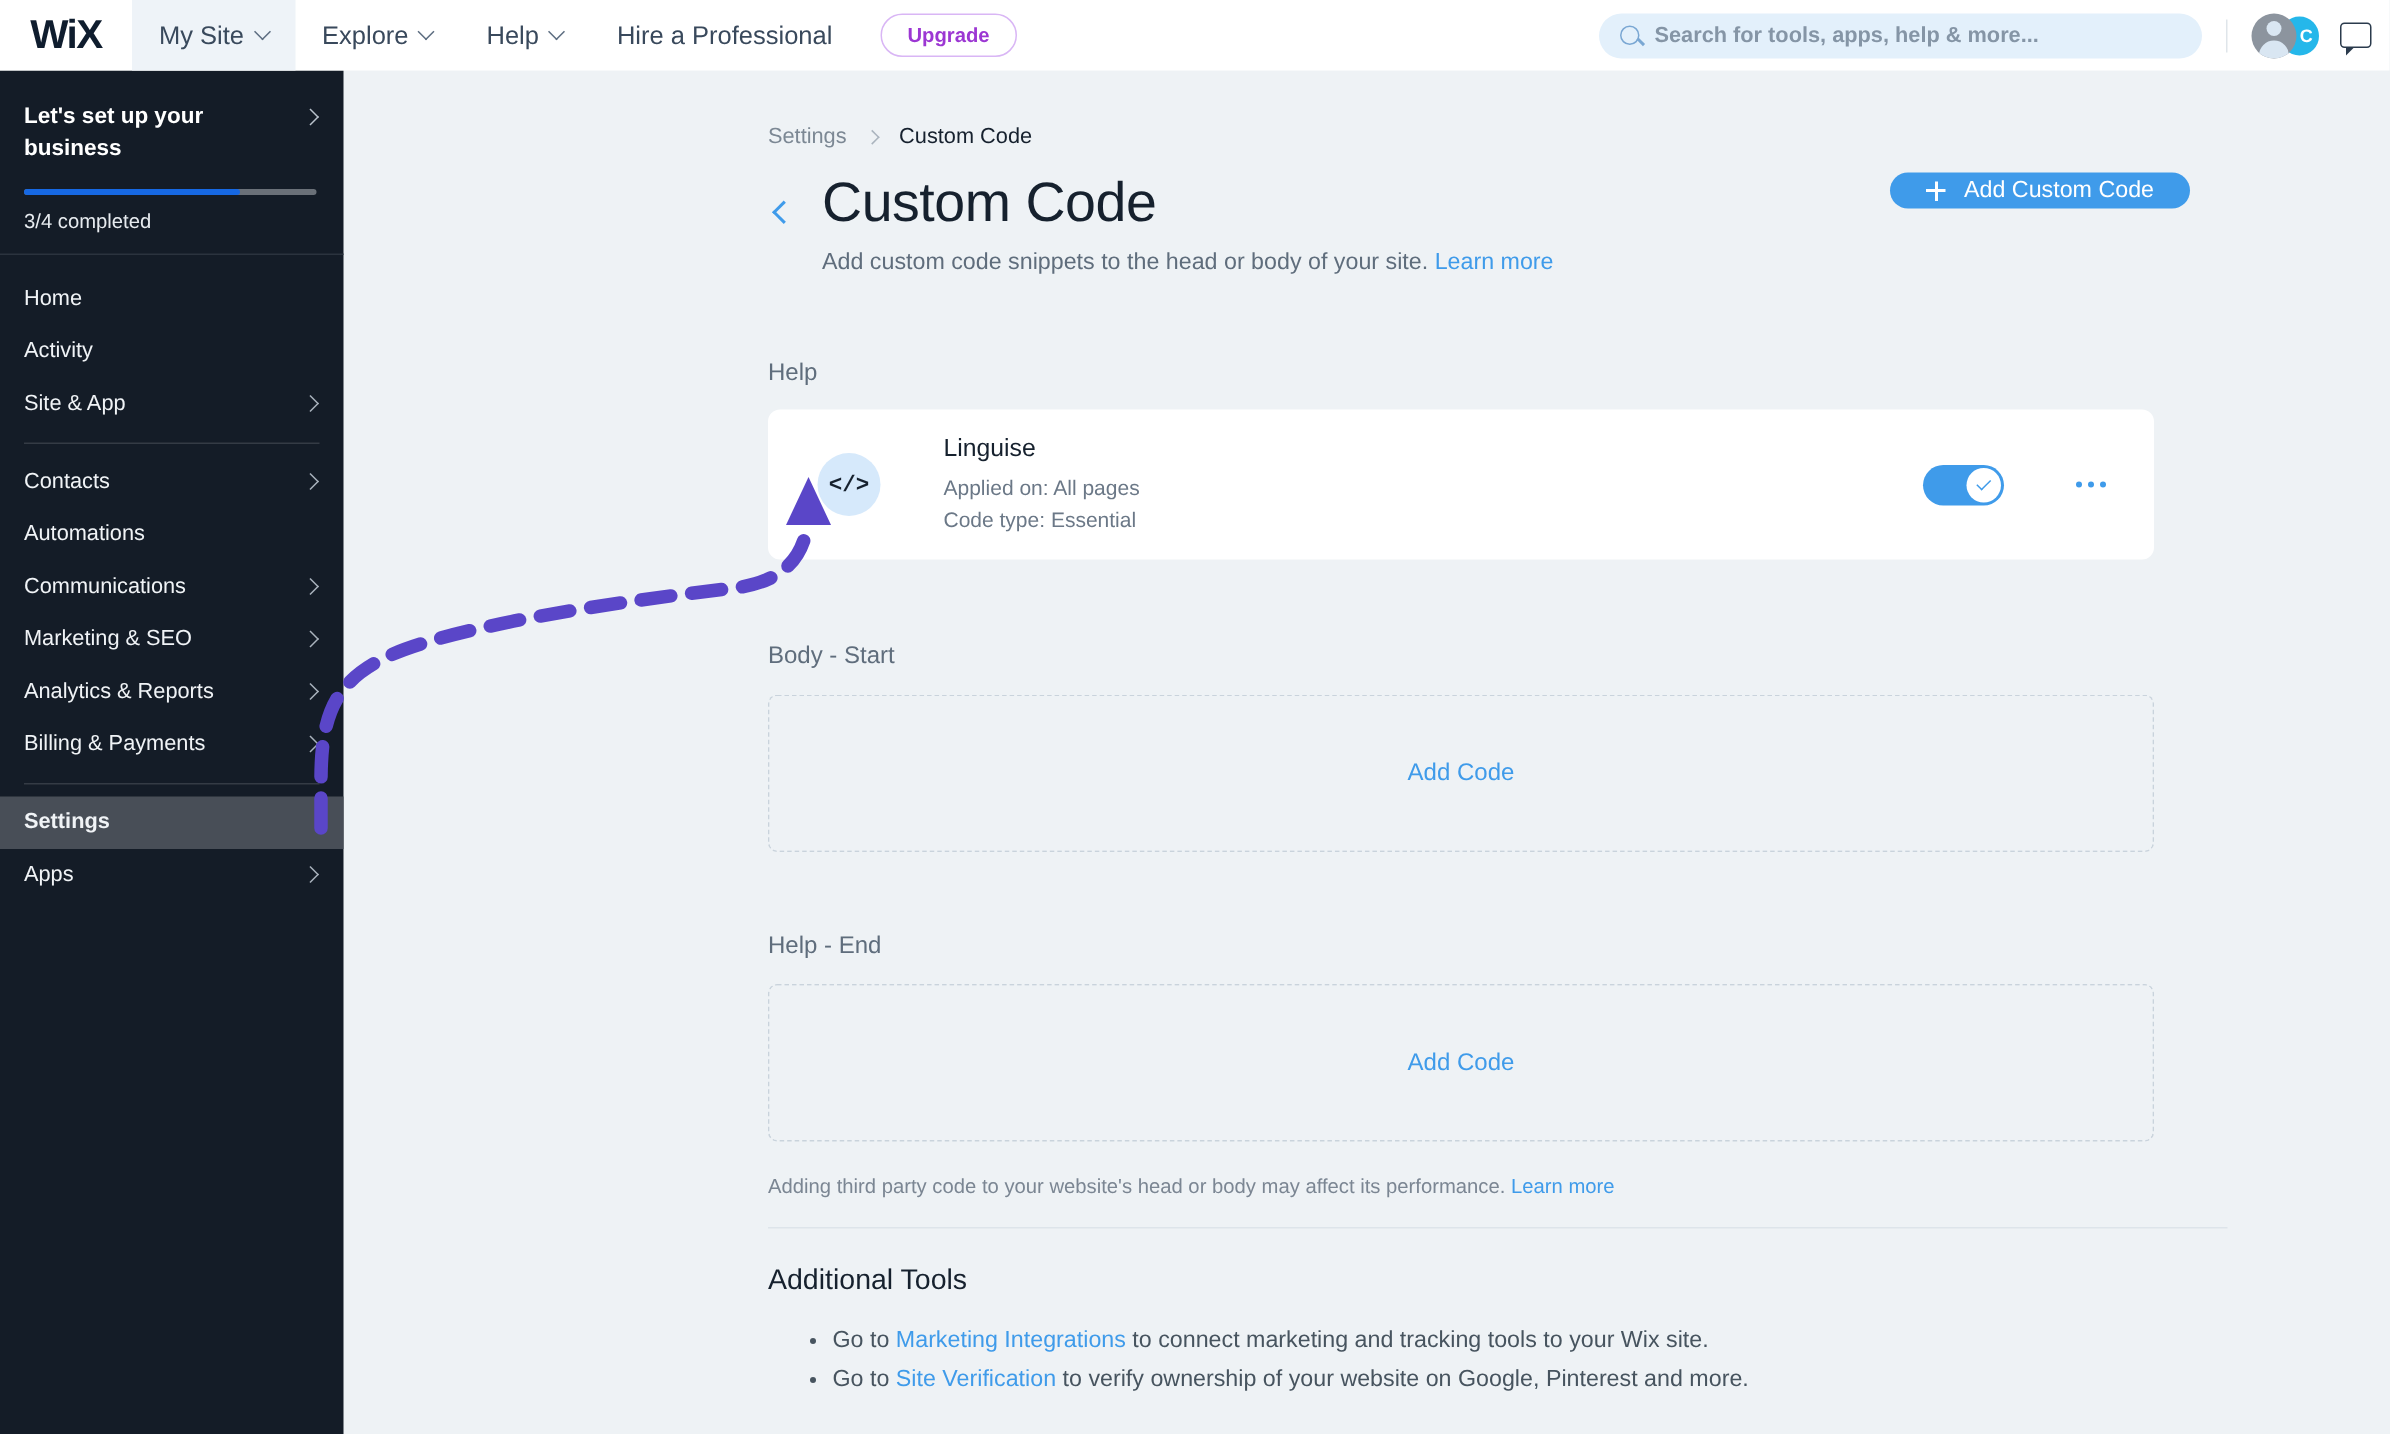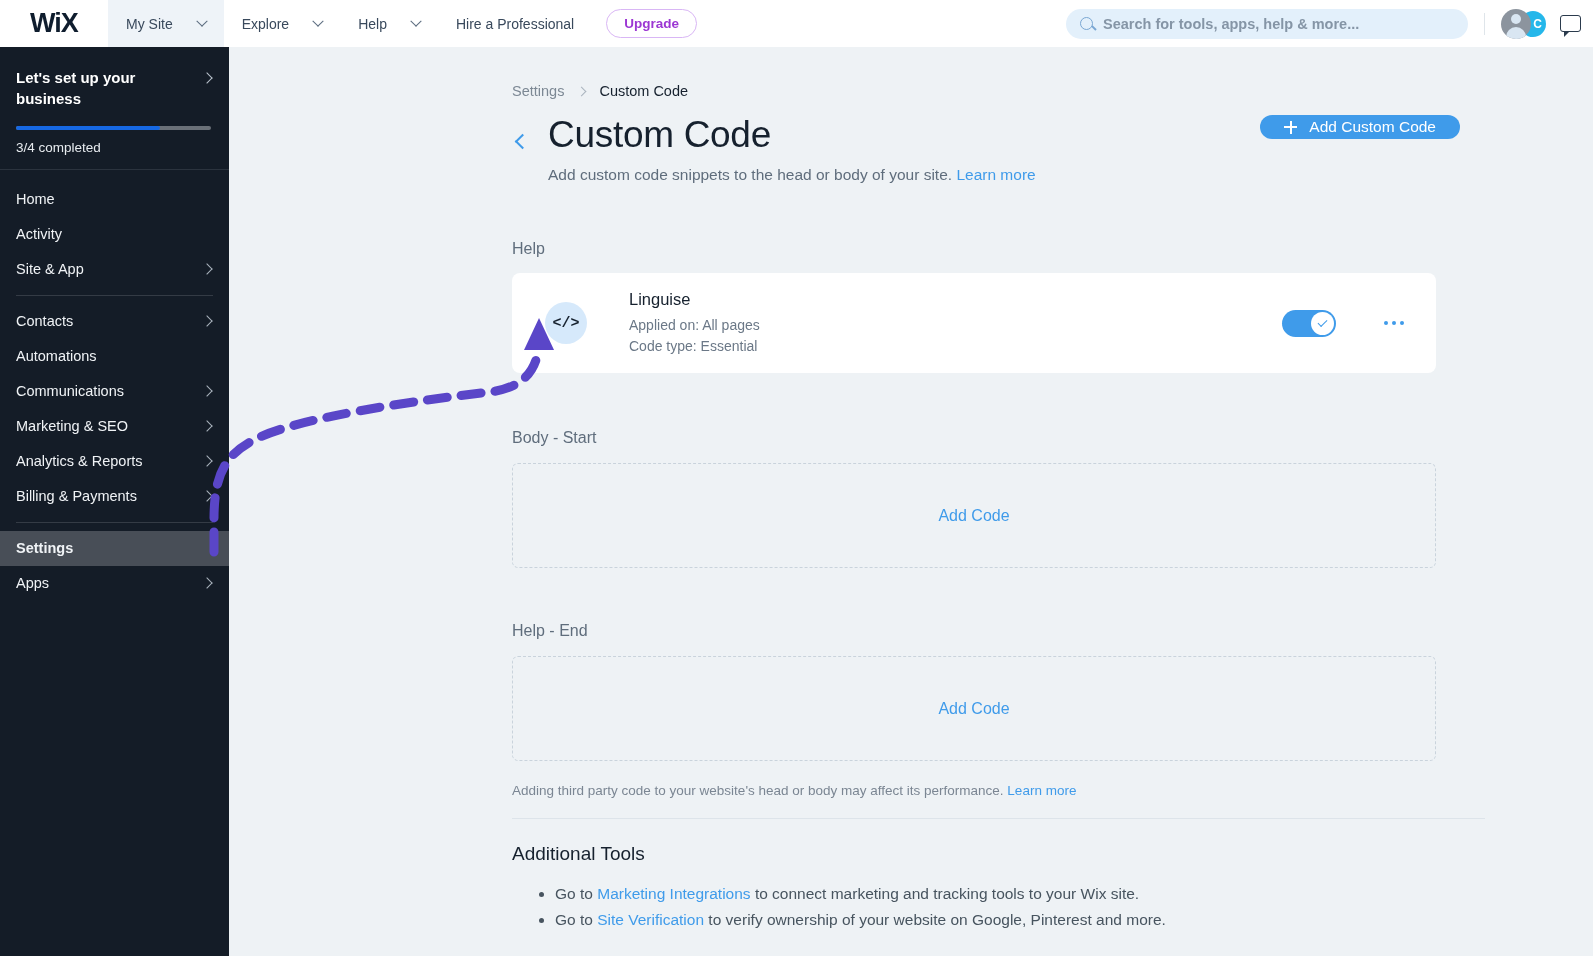--- a/index.html
+++ b/index.html
@@ -12,29 +12,29 @@
 
   
   .topbar {
     position: absolute; top: 0; left: 0;
     width: 1593px; height: 47px;
     background: #ffffff;
     display: flex; align-items: center;
     z-index: 30;
   }
   .wix-logo {
-    width: 108px; height: 47px;
+    width: 88px; height: 47px;
     display: flex; align-items: center; justify-content: center;
     font-size: 27px; font-weight: bold; color: #0f1d2e;
     letter-spacing: -1px;
   }
   .nav-tab {
     height: 47px; padding: 0 18px;
-    display: flex; align-items: center; gap: 25px;
-    font-size: 14px; color: #39495c;
+    display: flex; align-items: center; gap: 8px;
+    font-size: 17px; color: #39495c;
     cursor: pointer;
   }
   .nav-tab.active { background: #eef3f8; }
   .chev-d {
     display: inline-block;
     width: 8px; height: 8px;
     border-right: 1.6px solid #5b6c7f;
     border-bottom: 1.6px solid #5b6c7f;
     transform: rotate(45deg) translate(-2px,-2px);
   }

